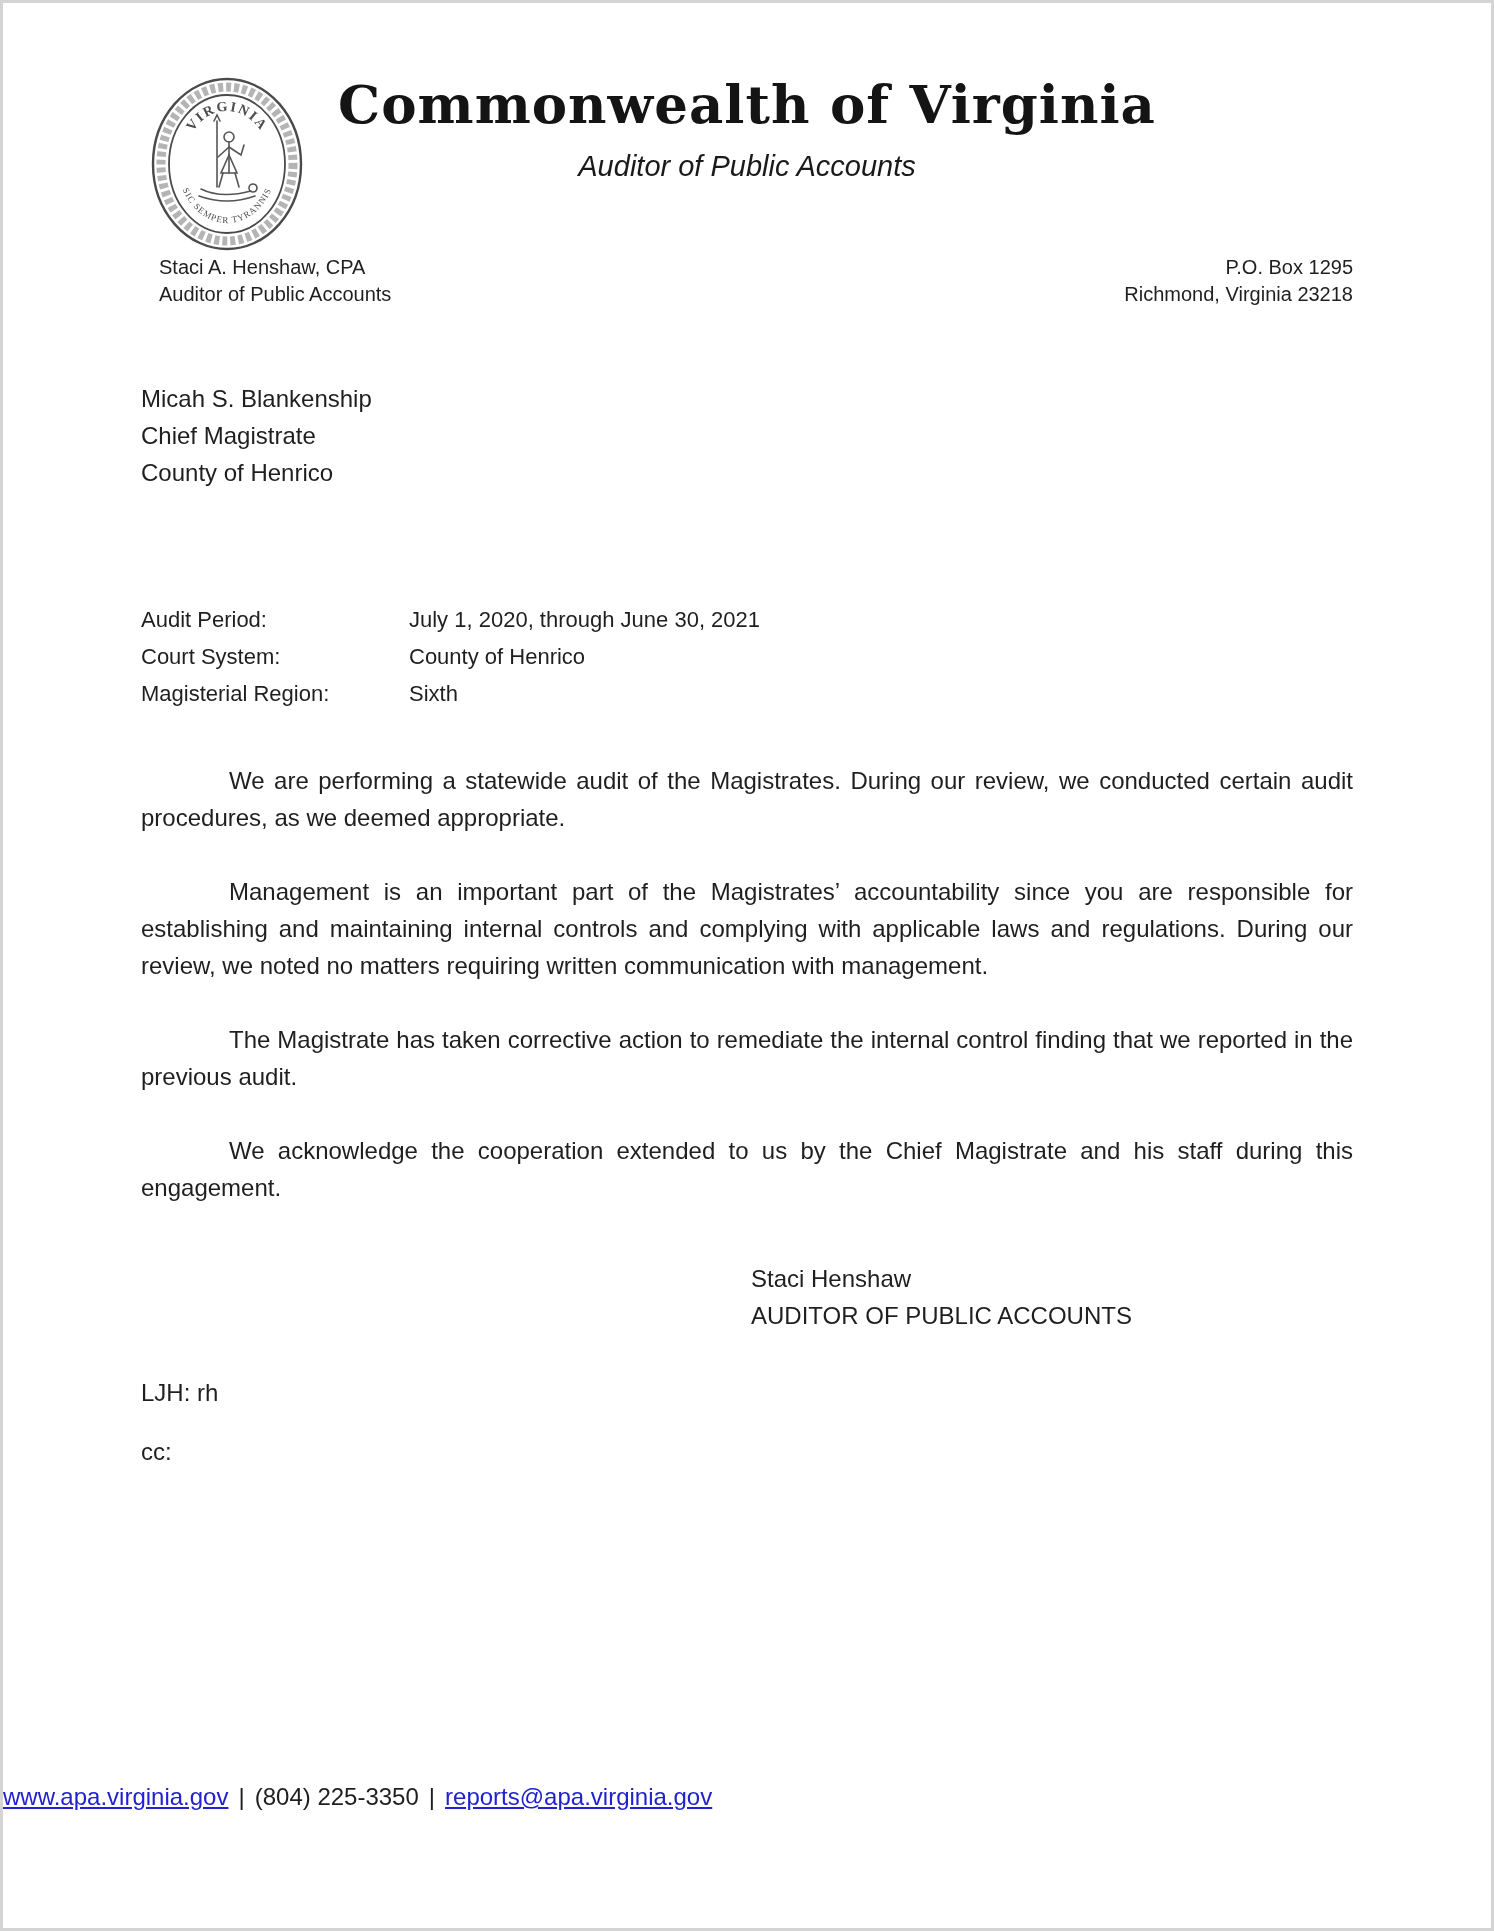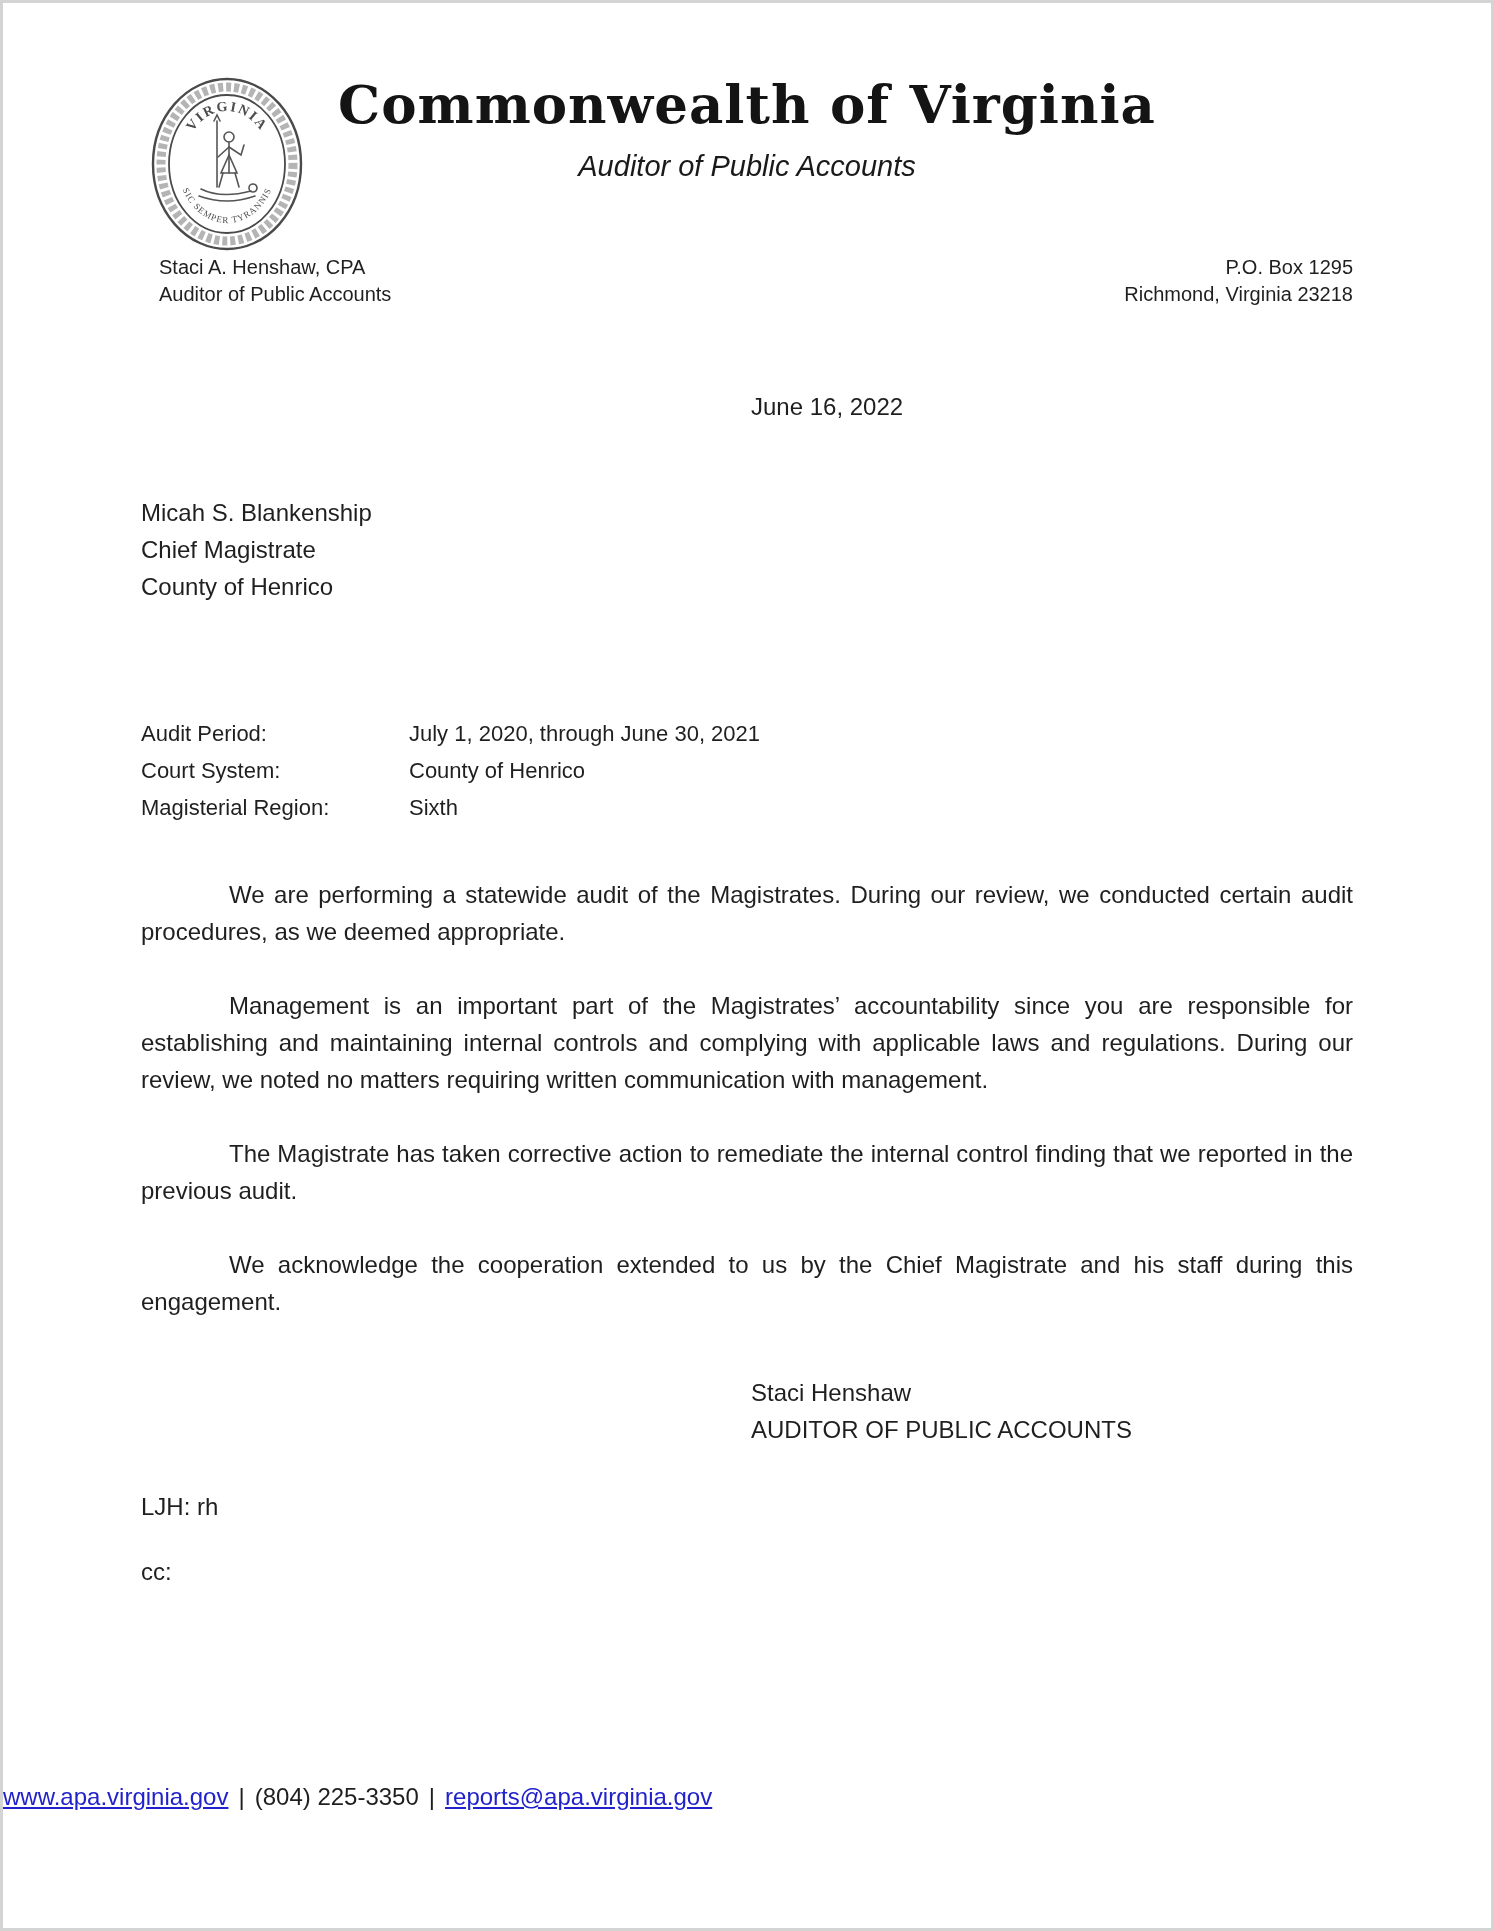--- a/index.html
+++ b/index.html
@@ -89,21 +89,21 @@
     font-size: 24px;
     line-height: 37px;
   }
   .reference {
     margin-top: 40px;
     font-size: 24px;
     line-height: 37px;
   }
   .cc-block {
     display: flex;
-    margin-top: 28px;
+    margin-top: 22px;
     font-size: 24px;
     line-height: 37px;
     flex-direction: column;
   }
   .cc-label { width: 88px; flex: 0 0 88px; }
   .cc-indent { padding-left: 22px; }
 
   
   .footer {
     position: absolute;
@@ -170,21 +170,20 @@
       <div class="official">
         <div>Staci A. Henshaw, CPA</div>
         <div>Auditor of Public Accounts</div>
       </div>
       <div class="address">
         <div>P.O. Box 1295</div>
         <div>Richmond, Virginia 23218</div>
       </div>
     </div>
 
-    <div class="date">June 16, 2022</div>
 
     <div class="recipient">
       <div>Micah S. Blankenship</div>
       <div>Chief Magistrate</div>
       <div>County of Henrico</div>
     </div>
 
     <div class="audit-info">
       <div class="audit-row">
         <span class="audit-label">Audit Period:</span>

